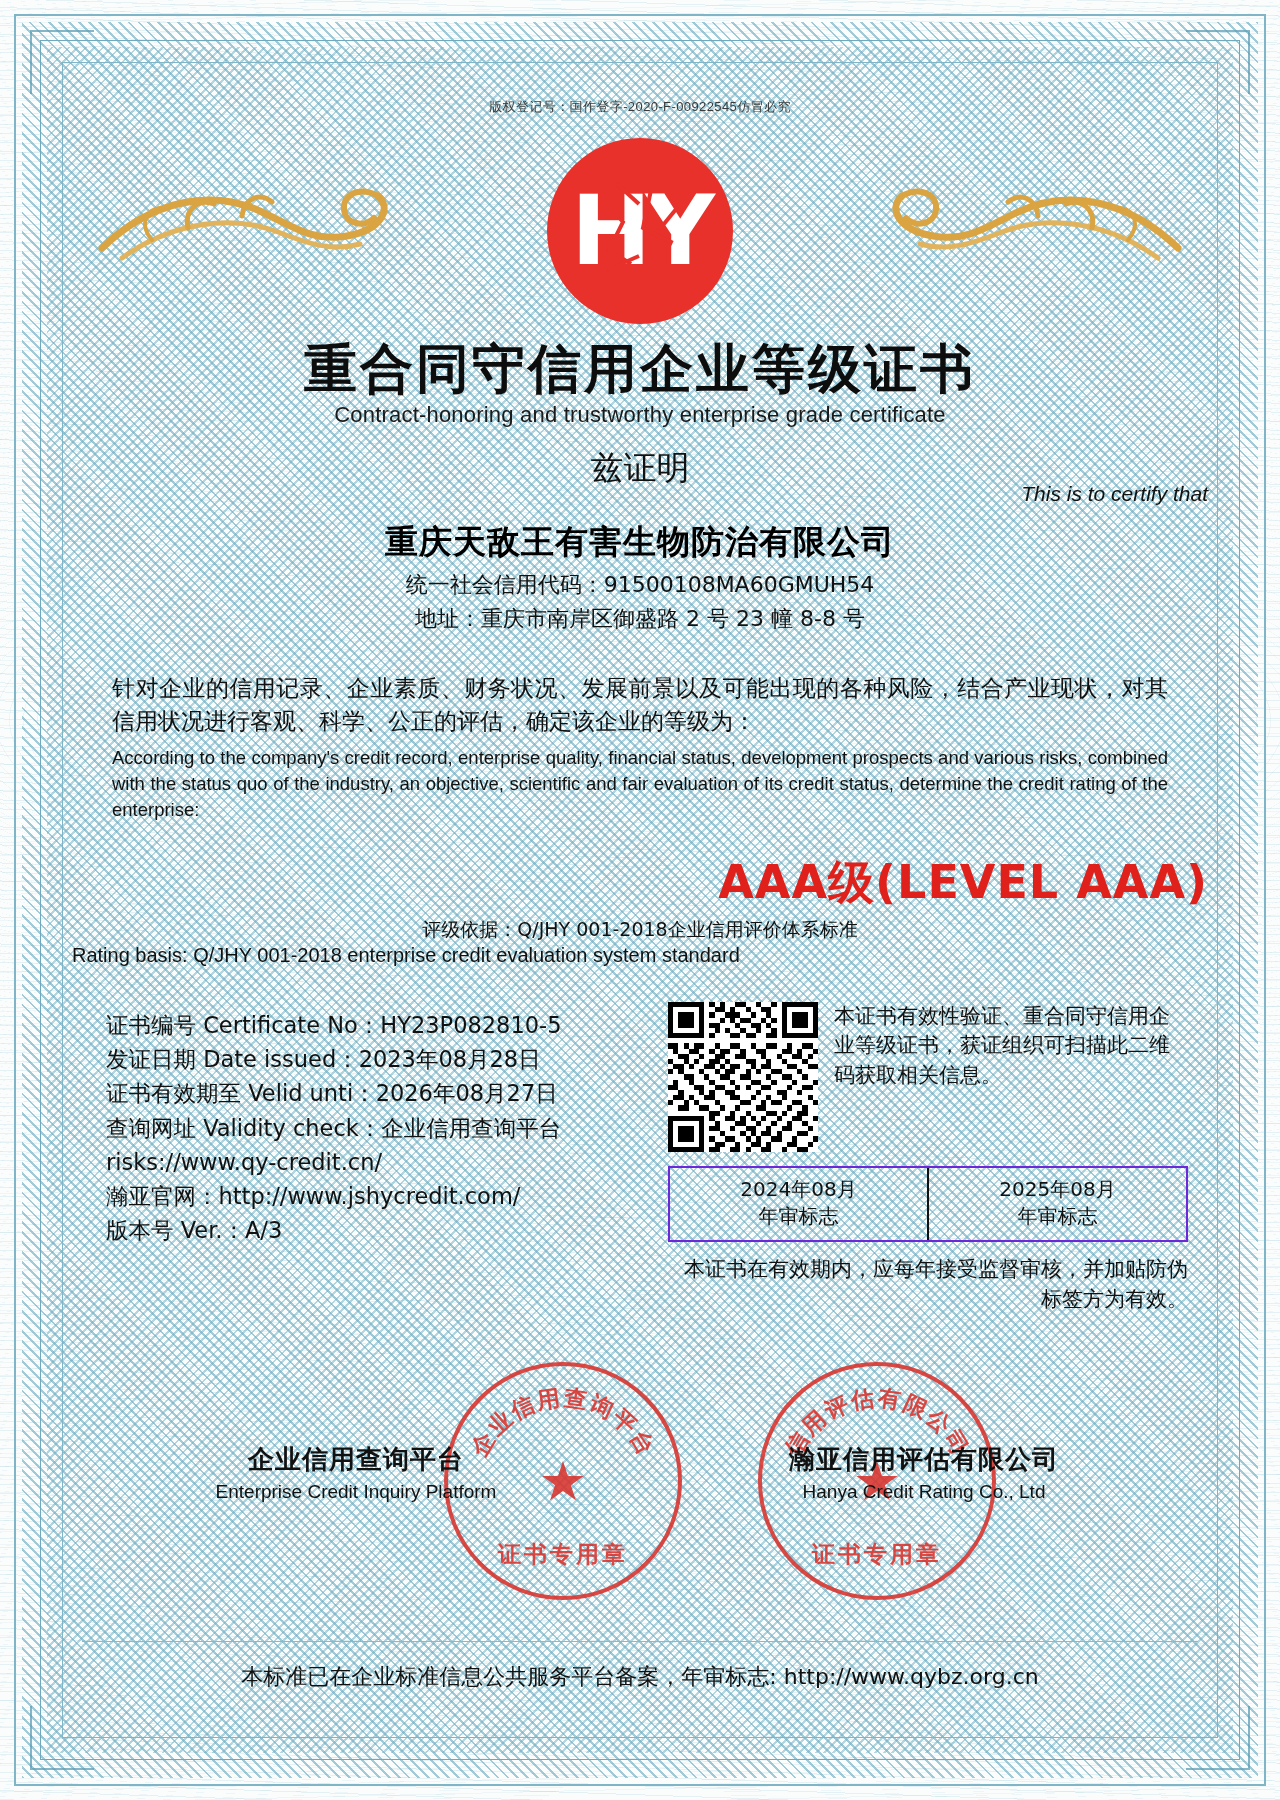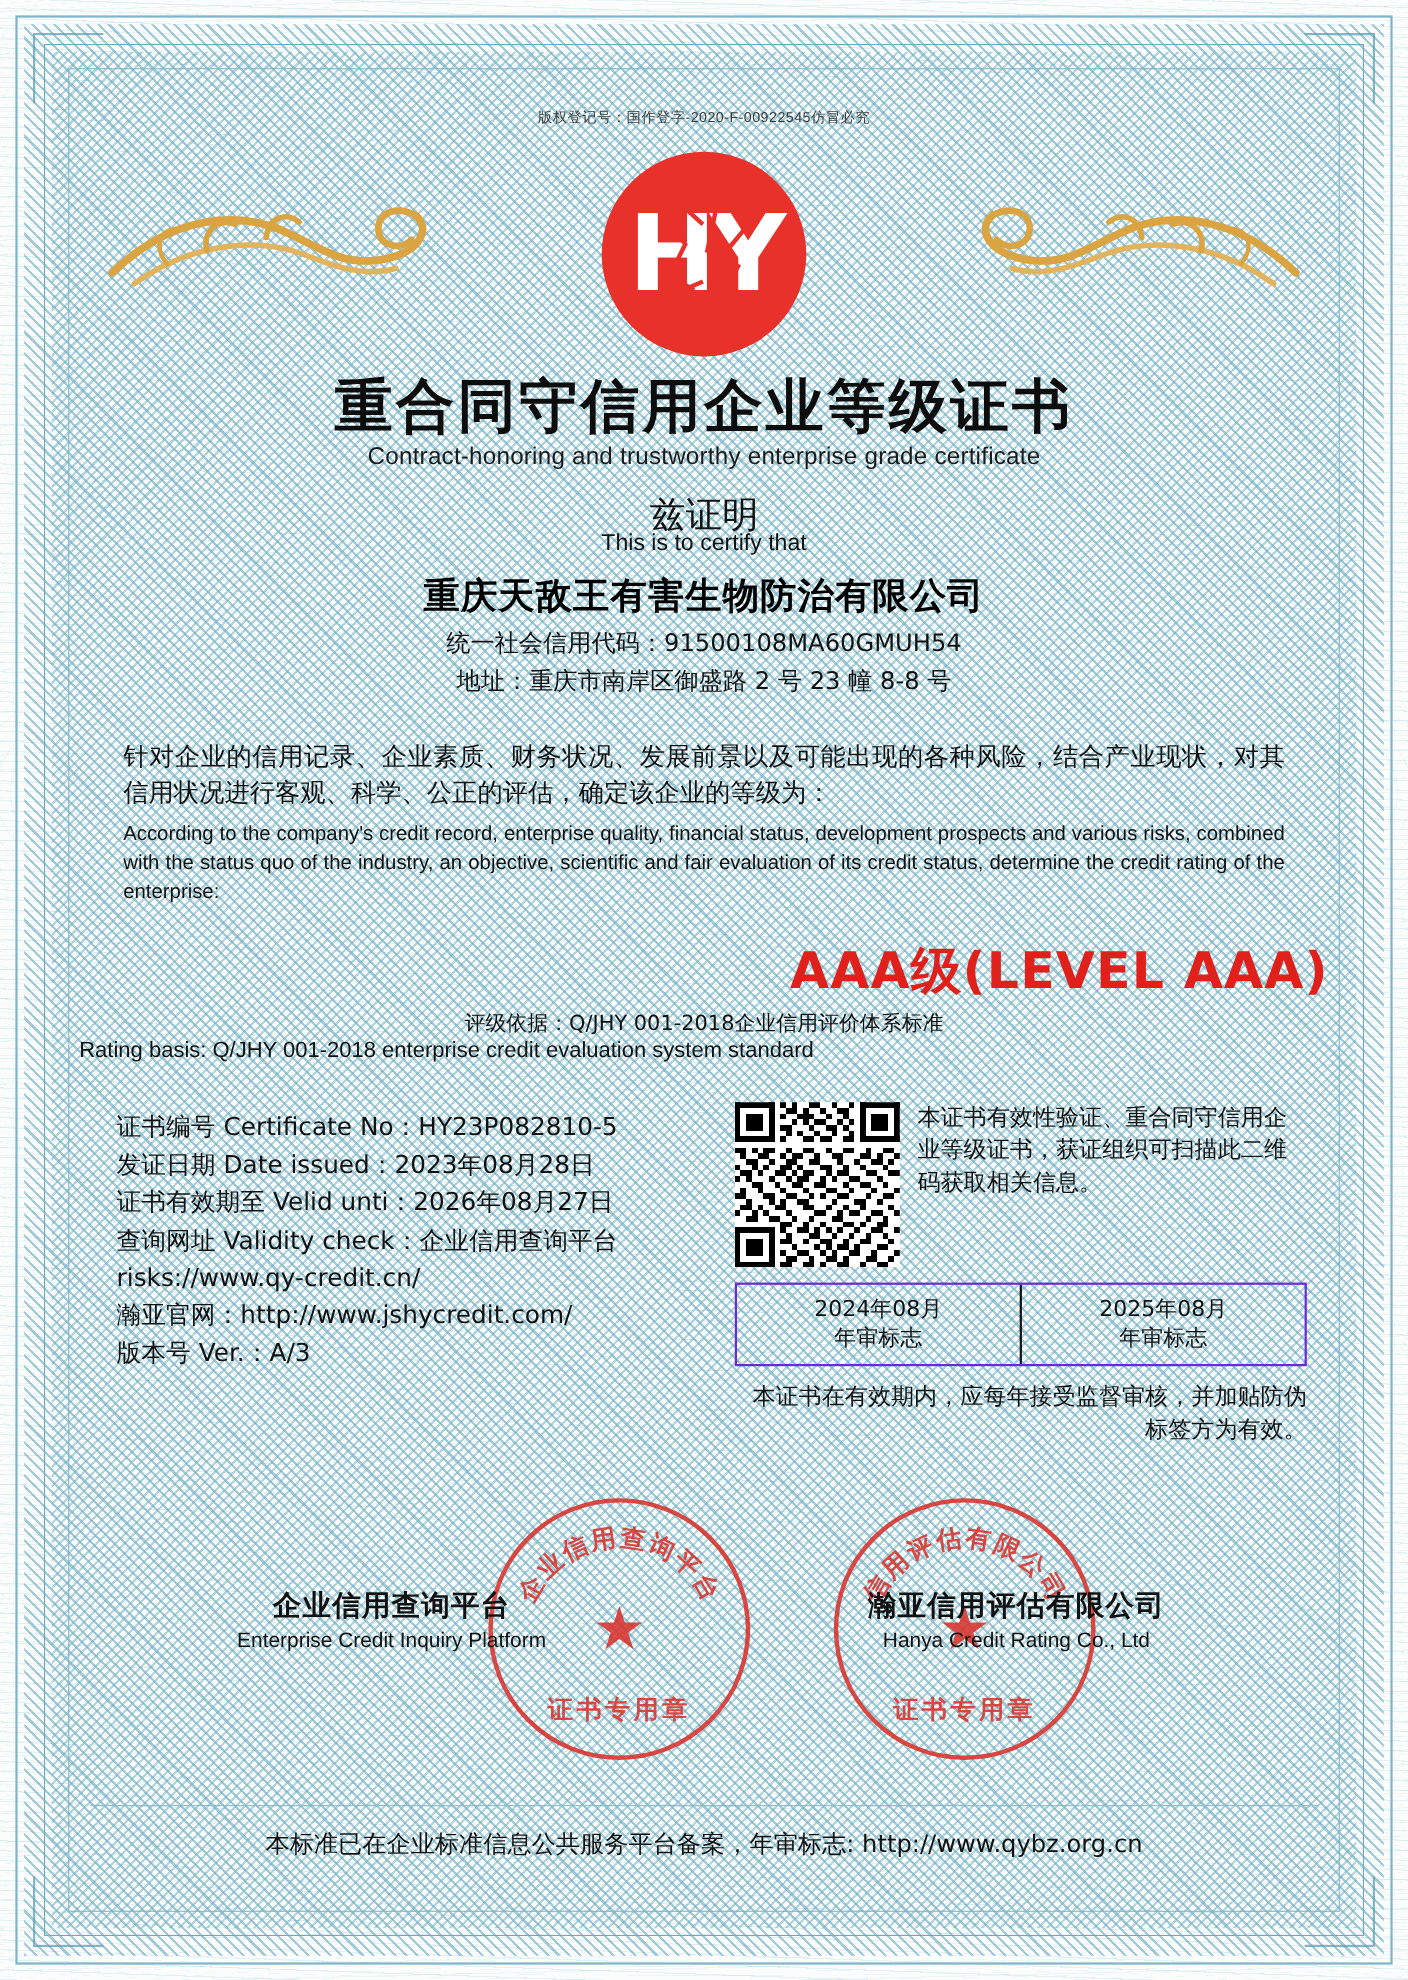--- a/index.html
+++ b/index.html
@@ -185,23 +185,24 @@
     width: 100%;
     text-align: center;
     font-size: 33px;
     color: #111;
     font-family: "DejaVu Sans", sans-serif;
   }
   .certify-en {
     position: absolute;
     top: 410px;
     width: 100%;
-    text-align: center;
+    text-align: right;
     font-size: 21px;
     color: #111;
+    font-style: italic;
   }
   .company {
     position: absolute;
     top: 448px;
     width: 100%;
     text-align: center;
     font-size: 33px;
     font-weight: bold;
     color: #000;
     letter-spacing: 1px;

